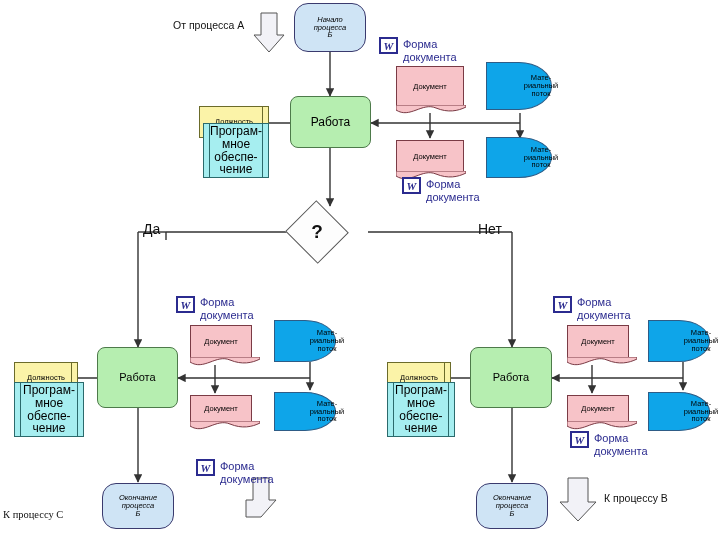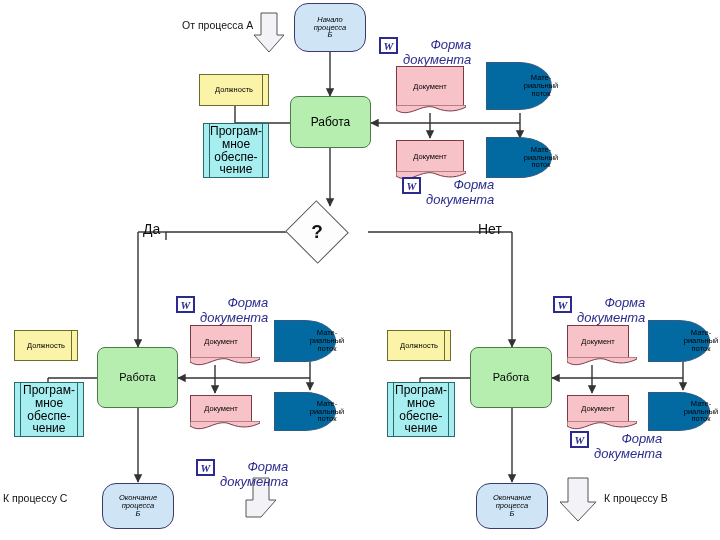--- a/index.html
+++ b/index.html
@@ -28,53 +28,53 @@
   .decision{position:absolute;}
   .decision .dia{
     width:100%;height:100%;background:#fdfdfd;border:1px solid #555;
     transform:rotate(45deg);box-sizing:border-box;
   }
   .decision .qm{position:absolute;left:0;top:0;width:100%;height:100%;
     display:flex;align-items:center;justify-content:center;
     font-size:19px;font-weight:bold;color:#111;}
 
   .role{  
-    background:#fbf3a8;border:1px solid #6b6b2a;font-size:7.5px;
+    background:#fbf3a8;border:1px solid #6b6b2a;font-size:7.5px;margin-top:32px;
   }
   .role:after{content:"";position:absolute;right:5px;top:0;bottom:0;
     width:0;border-left:1px solid #6b6b2a;}
 
   .software{ 
     background:#a6eef0;border:1px solid #2b6a6c;font-size:12px;
   }
   .software:before{content:"";position:absolute;left:5px;top:0;bottom:0;
     border-left:1px solid #2b6a6c;}
   .software:after{content:"";position:absolute;right:5px;top:0;bottom:0;
     border-left:1px solid #2b6a6c;}
 
   .document{ 
     background:#f7c3c8;border:1px solid #7a3b45;border-bottom:none;
     font-size:7.5px;
   }
   .document .wave{position:absolute;left:-1px;right:-1px;bottom:-9px;height:10px;}
 
   .matflow{ 
-    background:#0369a1;border:1px solid #2e5c86;
+    background:#0ea5e9;border:1px solid #2e5c86;
     border-radius:0 50% 50% 0 / 0 50% 50% 0;
     font-size:7.5px;
     padding-left:44px;
   }
 
   .wordicon{position:absolute;width:19px;height:17px;background:#ffffff;
     border:2px solid #2b2b8f;box-sizing:border-box;
     display:flex;align-items:center;justify-content:center;
     font-size:11px;font-weight:bold;font-style:italic;color:#2b2b8f;
     font-family:"Liberation Serif", serif;}
-  .wordlabel{position:absolute;font-size:13px;color:#2b2b8f;line-height:1.15;
-    text-align:right;white-space:pre-line;font-style:italic;}
+  .wordlabel{position:absolute;font-size:11px;color:#2b2b8f;line-height:1.15;
+    text-align:left;white-space:pre-line;}
 
   .plaintext{position:absolute;font-size:10.5px;color:#111;white-space:nowrap;}
   .edgelabel{position:absolute;font-size:14px;color:#111;}
 </style>
 </head>
 <body>
 
 <div id="canvas">
 
   <svg width="720" height="540" style="position:absolute;left:0;top:0;">
@@ -133,21 +133,21 @@
       <line x1="512" y1="408" x2="512" y2="482" marker-end="url(#ah)"></line>
     </g>
 
     <g fill="#f2f2f7" stroke="#555" stroke-width="1">
       <path d="M261,13 L277,13 L277,35 L284,35 L269,52 L254,35 L261,35 Z"></path>
       <path d="M253,478 L269,478 L269,500 L276,500 L261,517 L246,517 L246,500 L253,500 Z"></path>
       <path d="M568,478 L588,478 L588,502 L596,502 L578,521 L560,502 L568,502 Z"></path>
     </g>
   </svg>
 
-  <div class="plaintext" style="left:182px;top:19px;">От процесса А</div>
+  <div class="plaintext" style="left:173px;top:19px;">От процесса А</div>
 
   <div class="node terminator" style="left:294px;top:3px;width:72px;height:49px;white-space:pre-line;">Начало
 процесса
 Б</div>
 
   <div class="node role" style="left:199px;top:74px;width:70px;height:32px;">Должность</div>
 
   <div class="node software" style="left:203px;top:123px;width:66px;height:55px;white-space:pre-line;">Програм-
 мное
 обеспе-
@@ -232,21 +232,21 @@
   <div class="node matflow" style="left:274px;top:392px;width:62px;height:39px;white-space:pre-line;">Мате-
 риальный
 поток</div>
 
   <div class="wordicon" style="left:196px;top:459px;">
     <span>W</span>
   </div>
   <div class="wordlabel" style="left:220px;top:460px;">Форма
 документа</div>
 
-  <div class="plaintext" style="left:3px;top:492px;">К процессу С</div>
+  <div class="plaintext" style="left:3px;top:509px;font-family:Liberation Serif, serif;">К процессу С</div>
 
   <div class="node terminator" style="left:102px;top:483px;width:72px;height:46px;white-space:pre-line;">Окончание
 процесса
 Б</div>
 
   <div class="node role" style="left:387px;top:330px;width:64px;height:31px;">Должность</div>
 
   <div class="node software" style="left:387px;top:382px;width:68px;height:55px;white-space:pre-line;">Програм-
 мное
 обеспе-

